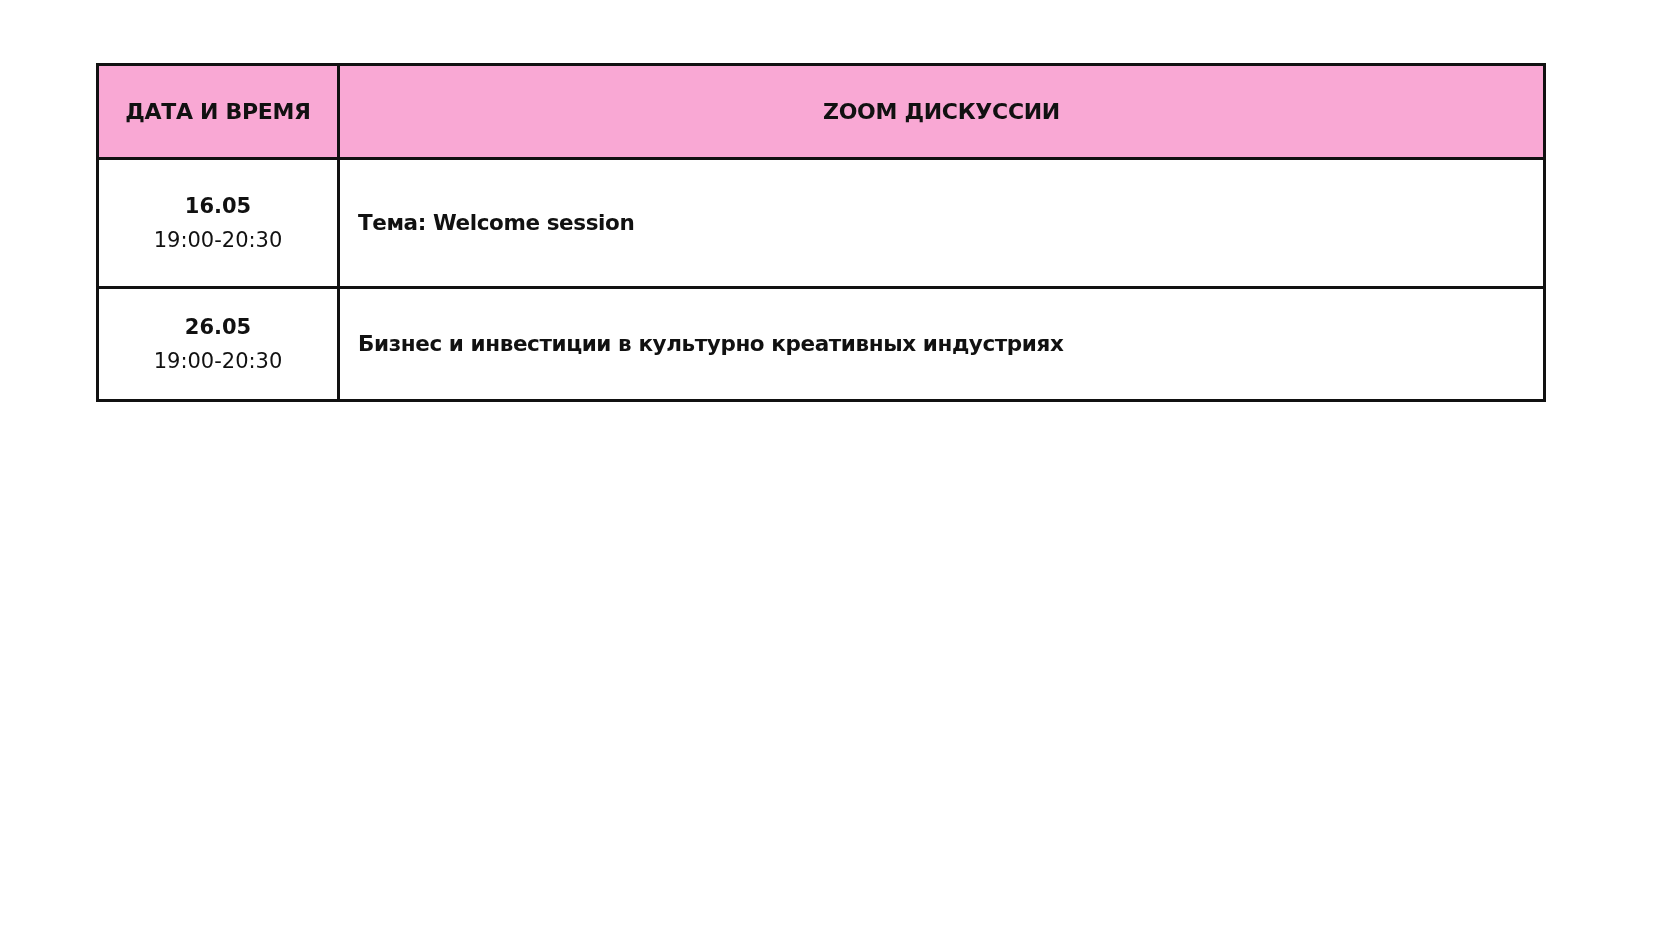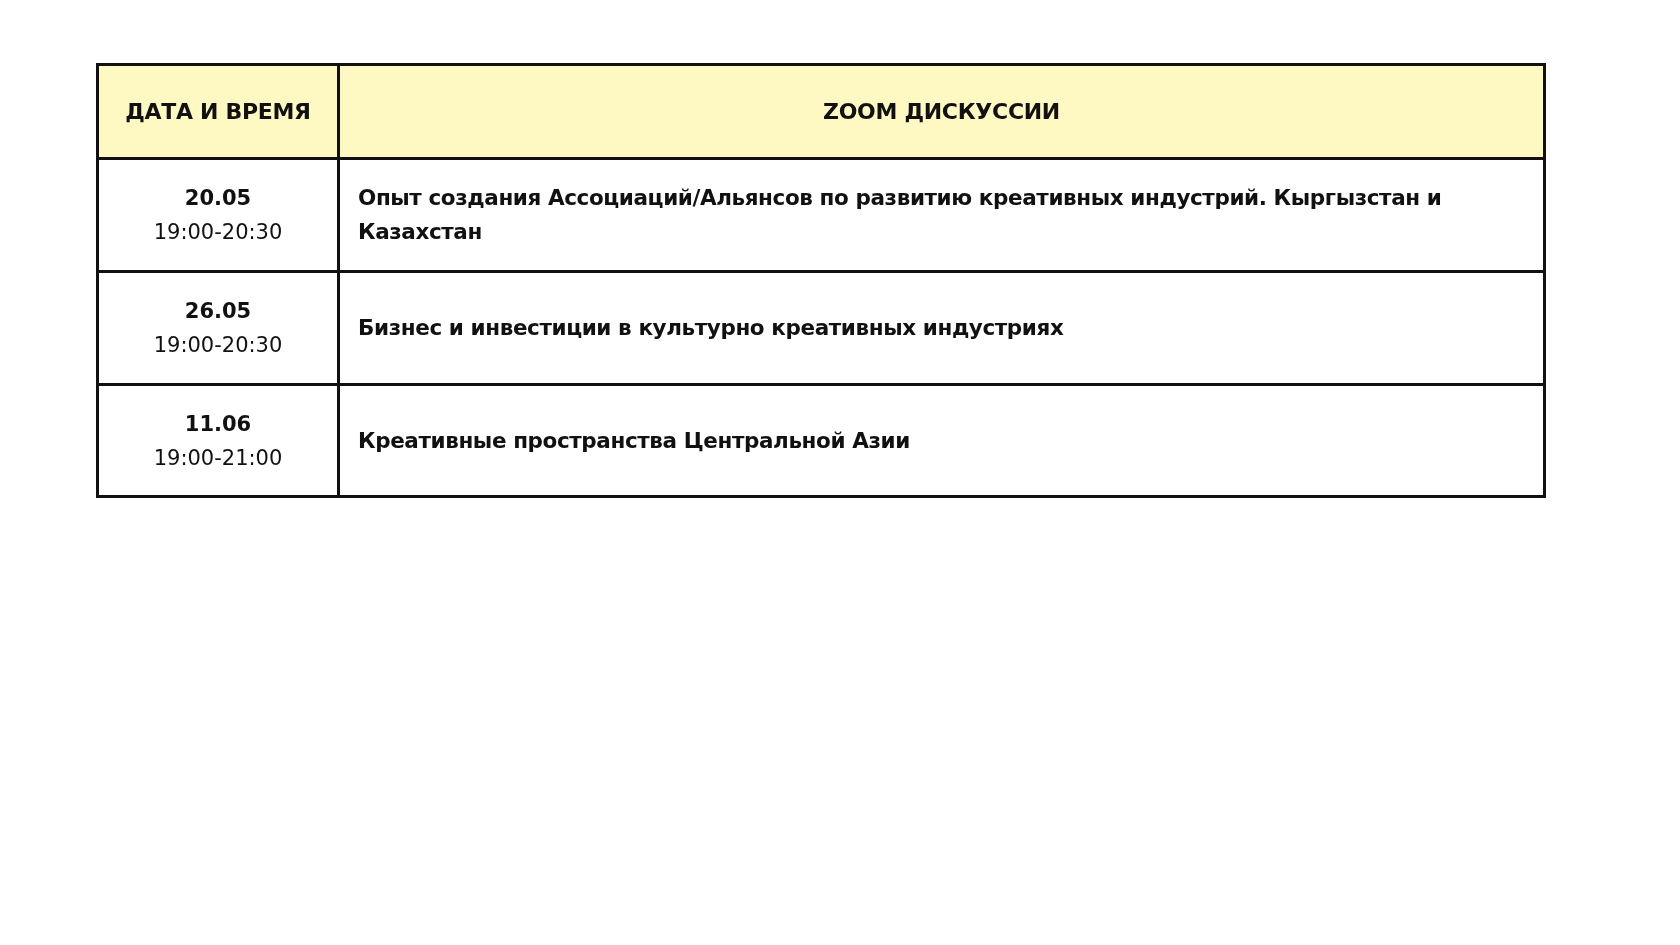--- a/index.html
+++ b/index.html
@@ -5,21 +5,21 @@
   html, body { margin: 0; padding: 0; background: #ffffff; }
   body { width: 1680px; height: 945px; position: relative; overflow: hidden;
          font-family: "DejaVu Sans", "Liberation Sans", sans-serif; color: #111111; }
   .schedule {
     position: absolute; left: 96px; top: 63px; width: 1450px;
     border-collapse: collapse; table-layout: fixed;
     border: 3px solid #111111;
   }
   .schedule th, .schedule td { border: 3px solid #111111; padding: 0; }
   .schedule thead th {
-    background: #fef9c3; height: 91px;
+    background: #f9a8d4; height: 91px;
     font-size: 22px; font-weight: bold; text-align: center; vertical-align: middle;
     letter-spacing: -0.3px;
   }
   .col-date { width: 241px; }
   .date-cell { text-align: center; vertical-align: middle; }
   .date-cell .d { display: block; font-weight: bold; font-size: 21px; line-height: 34px; }
   .date-cell .t { display: block; font-weight: normal; font-size: 21px; line-height: 34px; }
   .topic-cell {
     vertical-align: middle; padding: 0 18px 0 18px !important;
     font-weight: bold; font-size: 21.5px; line-height: 34px; letter-spacing: -0.4px;
@@ -39,35 +39,28 @@
     <col class="col-date">
     <col>
   </colgroup>
   <thead>
     <tr>
       <th>ДАТА И ВРЕМЯ</th>
       <th>ZOOM ДИСКУССИИ</th>
     </tr>
   </thead>
   <tbody>
-    <tr class="r2">
+    <tr class="r1">
       <td class="date-cell">
-        <span class="d">20.05</span>
+        <span class="d">16.05</span>
         <span class="t">19:00-20:30</span>
       </td>
-      <td class="topic-cell">Опыт создания Ассоциаций/Альянсов по развитию креативных индустрий. Кыргызстан и Казахстан</td>
+      <td class="topic-cell">Тема: Welcome session</td>
     </tr>
     <tr class="r3">
       <td class="date-cell">
         <span class="d">26.05</span>
         <span class="t">19:00-20:30</span>
       </td>
       <td class="topic-cell">Бизнес и инвестиции в культурно креативных индустриях</td>
     </tr>
-    <tr class="r5">
-      <td class="date-cell">
-        <span class="d">11.06</span>
-        <span class="t">19:00-21:00</span>
-      </td>
-      <td class="topic-cell">Креативные пространства Центральной Азии</td>
-    </tr>
   </tbody>
 </table>
 
 </body></html>

